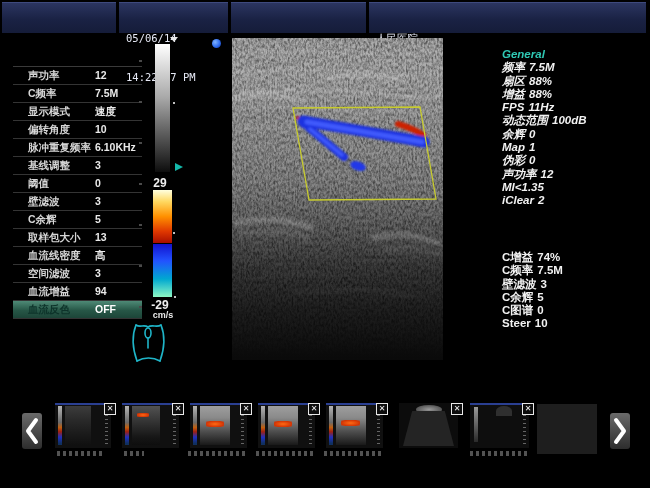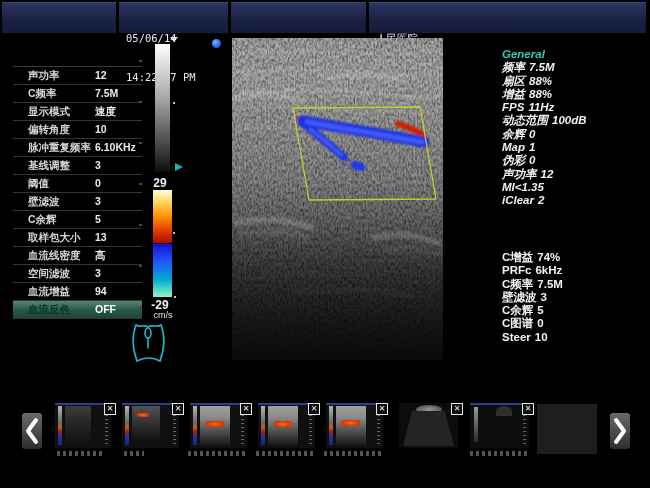--- a/index.html
+++ b/index.html
@@ -29,21 +29,21 @@
             background:linear-gradient(180deg,#ffffff 0%,#e2e2e2 14%,#a8a8a8 42%,#6a6a6a 65%,#2e2e2e 88%,#0d0d0d 100%);}
   #gain-arrow{position:absolute;left:175px;top:163px;width:0;height:0;
               border-top:4px solid transparent;border-bottom:4px solid transparent;border-left:8px solid #14b8aa;}
   .scale-num{position:absolute;width:26px;text-align:center;font-size:12px;font-weight:bold;color:#efefef;}
   #color-bar{position:absolute;left:153px;top:190px;width:19px;height:107px;}
   #color-bar .pos{position:absolute;top:0;left:0;right:0;height:53px;
        background:linear-gradient(180deg,#ffffdf 0%,#ffd860 22%,#ff9000 50%,#e03800 78%,#a80e00 100%);}
   #color-bar .neg{position:absolute;bottom:0;left:0;right:0;height:53px;
        background:linear-gradient(180deg,#1212cf 0%,#2253ff 32%,#00a8d0 66%,#8cf8c4 100%);}
   #color-bar .baseline{position:absolute;top:53px;left:0;right:0;height:1px;background:#000;}
-  .unit-label{position:absolute;font-size:9px;font-weight:normal;color:#e8e8e8;}
+  .unit-label{position:absolute;font-size:9px;font-weight:bold;color:#e8e8e8;}
   .wdot{position:absolute;width:2px;height:2px;background:#fff;border-radius:50%;}
   #body-mark{position:absolute;left:128px;top:320px;}
   #freeze-dot{position:absolute;left:212px;top:39px;width:9px;height:9px;border-radius:50%;
               background:radial-gradient(circle at 35% 35%,#7fb2ff,#2e6cf0 55%,#0f2f9a);}
   
   #us-image{position:absolute;left:232px;top:38px;width:211px;height:322px;background:#0b0b0b;overflow:hidden;}
   
   #right-panel{position:absolute;left:502px;top:48px;width:146px;font-style:italic;}
   .rp-title{font-size:11.5px;font-weight:bold;color:#2fc8b4;line-height:13.3px;}
   .rp-line{font-size:11.5px;font-weight:bold;color:#f2f2f2;line-height:13.3px;white-space:nowrap;}
@@ -264,21 +264,20 @@
     <div class="rp-line"><span>动态范围</span><span class="v">100dB</span></div>
     <div class="rp-line"><span>余辉</span><span class="v">0</span></div>
     <div class="rp-line"><span>Map</span><span class="v">1</span></div>
     <div class="rp-line"><span>伪彩</span><span class="v">0</span></div>
     <div class="rp-line"><span>声功率</span><span class="v">12</span></div>
     <div class="rp-line"><span>MI</span><span>&lt;1.35</span></div>
     <div class="rp-line"><span>iClear</span><span class="v">2</span></div>
   </div>
   <div id="right-panel2">
     <div class="rp-line"><span>C增益</span><span class="v">74%</span></div>
-    <div class="rp-line"><span>PRFc</span><span class="v">6kHz</span></div>
     <div class="rp-line"><span>C频率</span><span class="v">7.5M</span></div>
     <div class="rp-line"><span>壁滤波</span><span class="v">3</span></div>
     <div class="rp-line"><span>C余辉</span><span class="v">5</span></div>
     <div class="rp-line"><span>C图谱</span><span class="v">0</span></div>
     <div class="rp-line"><span>Steer</span><span class="v">10</span></div>
   </div>
 
   <div class="nav-btn" style="left:22px;">
     <svg width="16" height="30" viewBox="0 0 16 30">
       <polyline points="12,4 4,15 12,26" fill="none" stroke="#ffffff" stroke-width="4" stroke-linecap="round" stroke-linejoin="round"></polyline>

